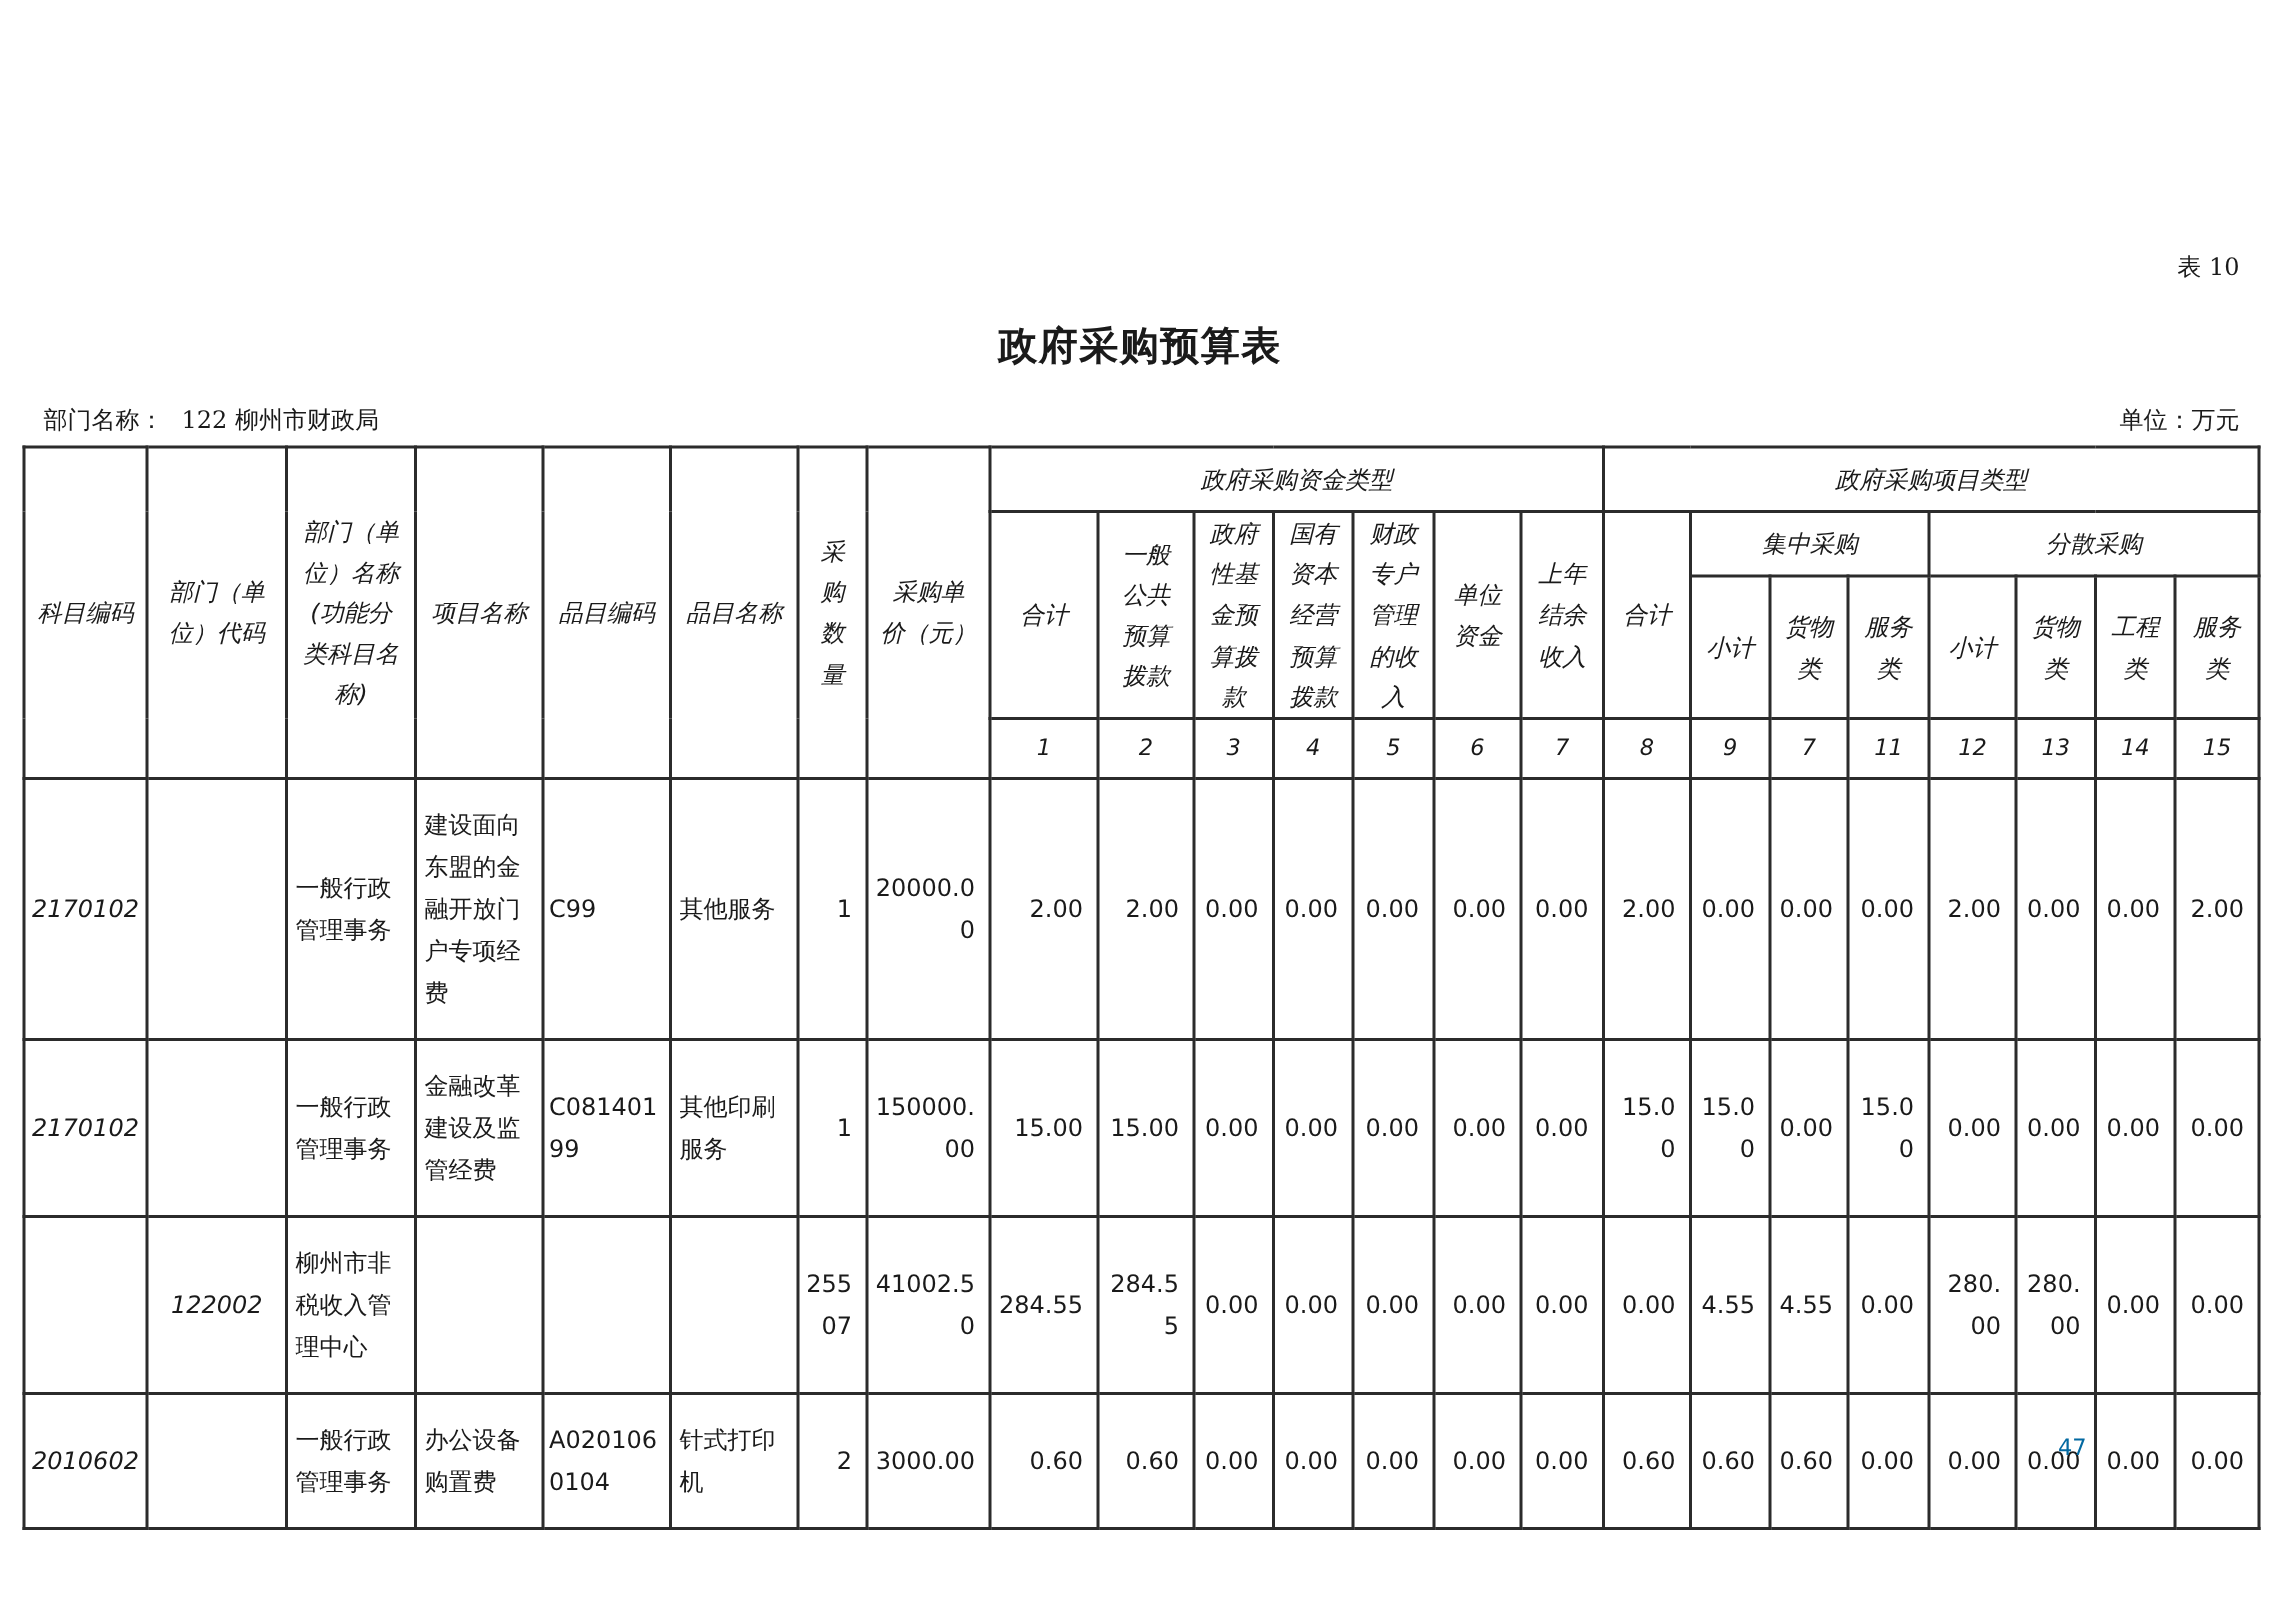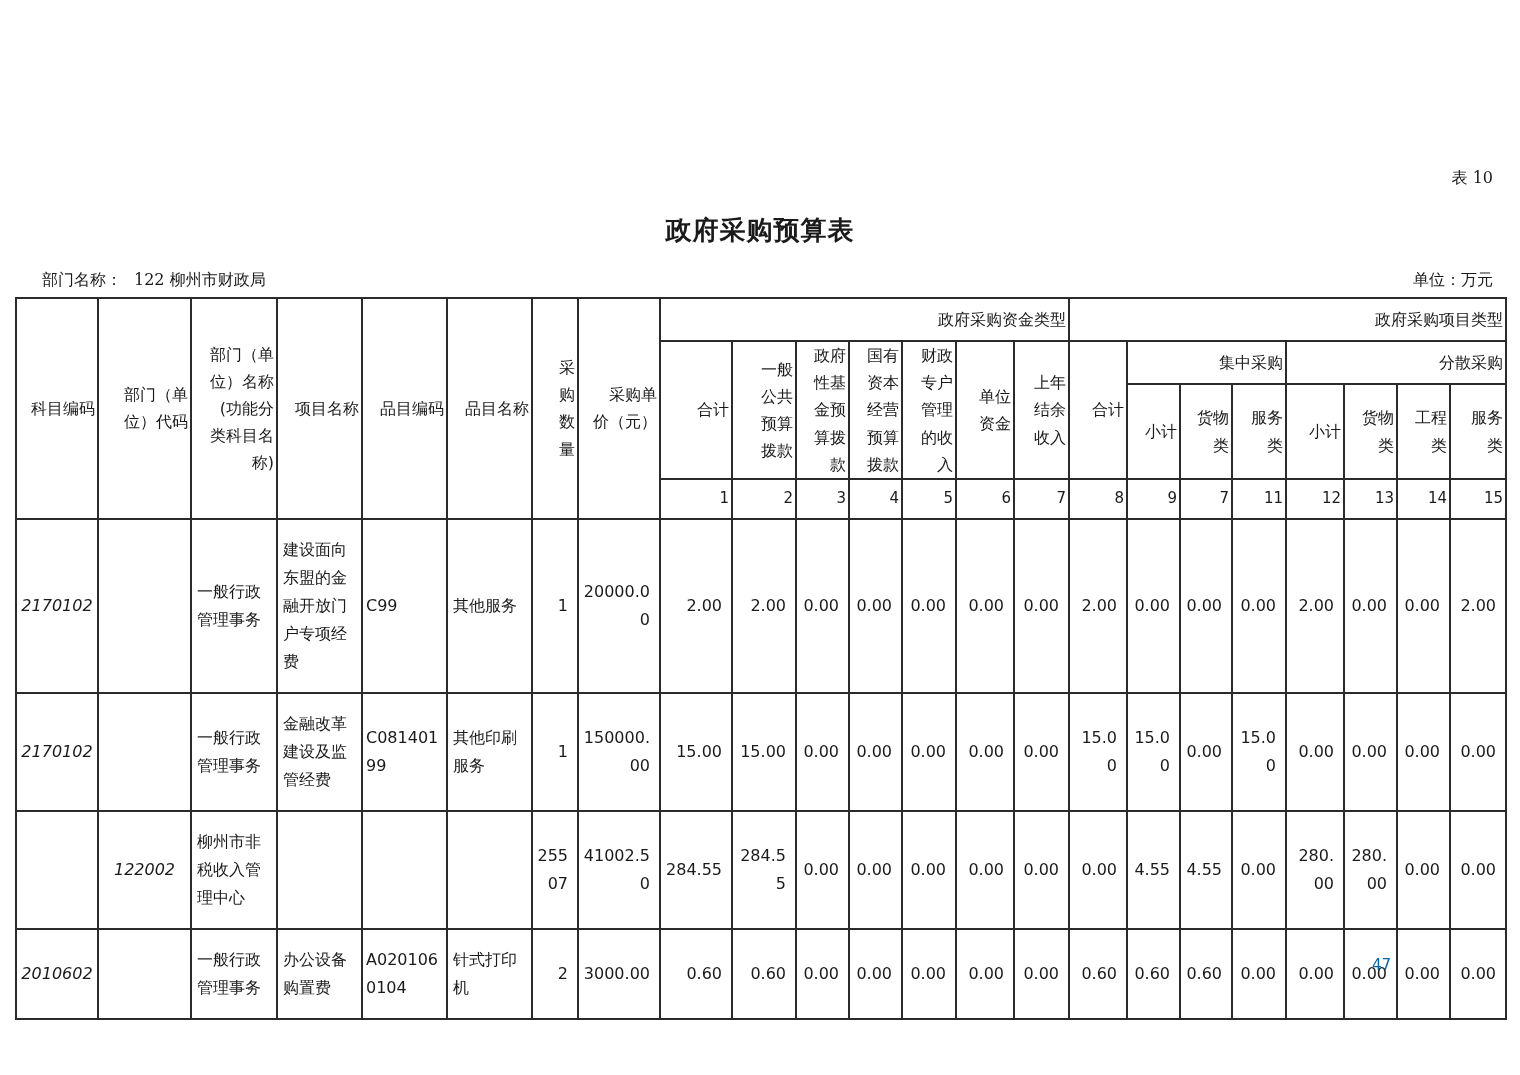--- a/index.html
+++ b/index.html
@@ -4,39 +4,39 @@
 <style>
   html,body{margin:0;padding:0;background:#ffffff;}
   .page{
     position:relative;width:1520px;height:1075px;background:#ffffff;
     font-family:"DejaVu Sans",sans-serif;color:#1a1a1a;overflow:hidden;
   }
   .tag{position:absolute;top:168px;right:27px;font-family:"DejaVu Serif",serif;font-size:16px;}
   .title{position:absolute;top:213px;left:0;width:100%;text-align:center;
     font-family:"DejaVu Serif",serif;font-size:26px;font-weight:bold;letter-spacing:1px;}
   .meta{position:absolute;top:270px;left:0;width:100%;font-family:"DejaVu Serif",serif;font-size:16px;}
-  .dept{position:absolute;left:42px;top:0;}
+  .dept{position:absolute;left:29px;top:0;}
   .dept-label{margin-right:12px;}
   .unit{position:absolute;right:27px;top:0;text-align:center;}
   .pageno{position:absolute;top:956px;left:1372px;font-size:15px;font-family:"DejaVu Sans",sans-serif;color:#0369a1;}
 
   table.tbl{
     position:absolute;left:15px;top:297px;width:1490px;
     border-collapse:collapse;table-layout:fixed;
     font-size:16px;
   }
   .tbl th,.tbl td{
     border:2px solid #2b2b2b;
     font-weight:normal;
     vertical-align:middle;
     overflow:hidden;
   }
   .tbl th{
-    text-align:right;padding:0 2px;
-    white-space:pre-line;line-height:1.7;
+    text-align:center;padding:0 2px;
+    white-space:pre-line;line-height:1.7;font-style:italic;
   }
   .tbl td{
     line-height:1.75;word-break:break-all;
   }
   tr.r-a{height:43px;}
   tr.r-b{height:43px;}
   tr.r-c{height:94px;}
   tr.r-d{height:40px;}
   tr.r-d th{font-size:15px;}
   tbody tr:nth-child(1){height:143px;}

